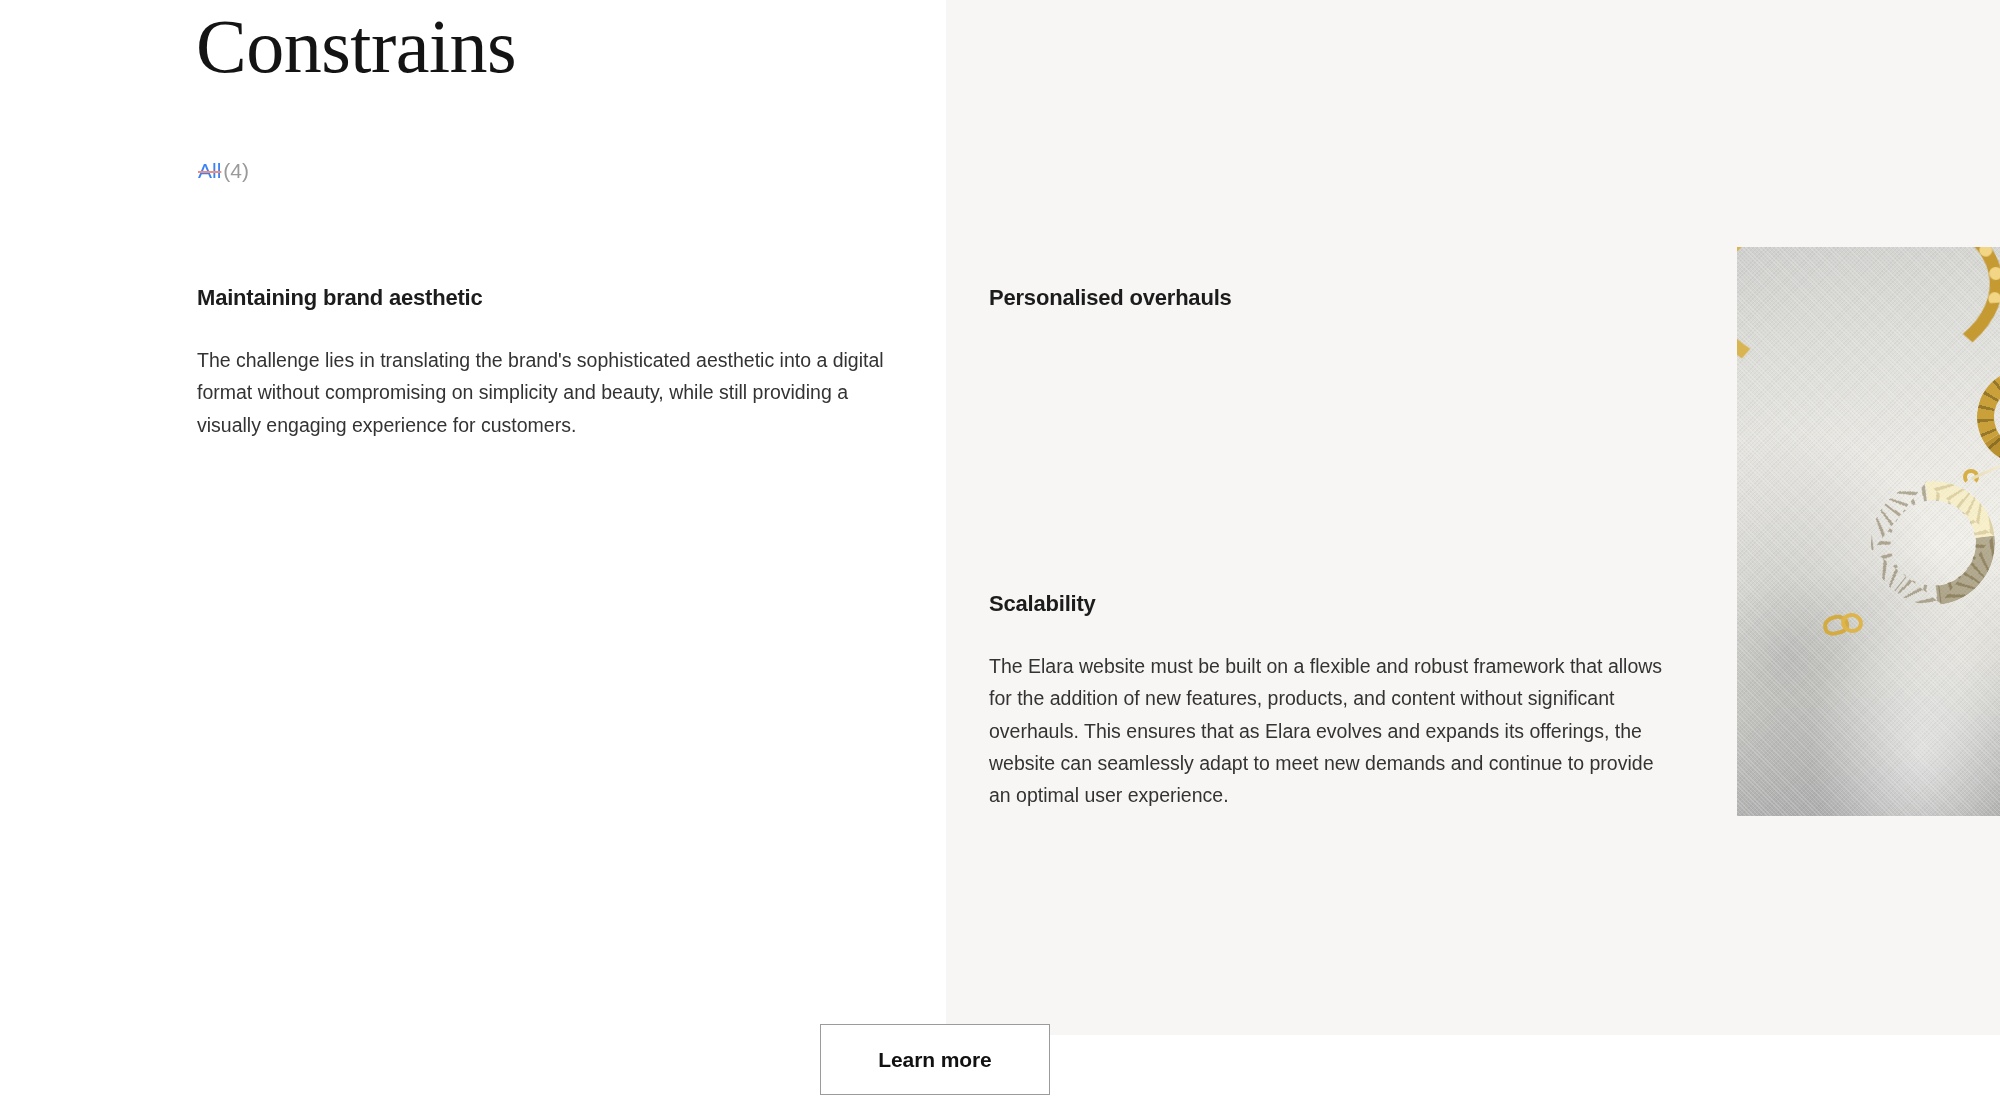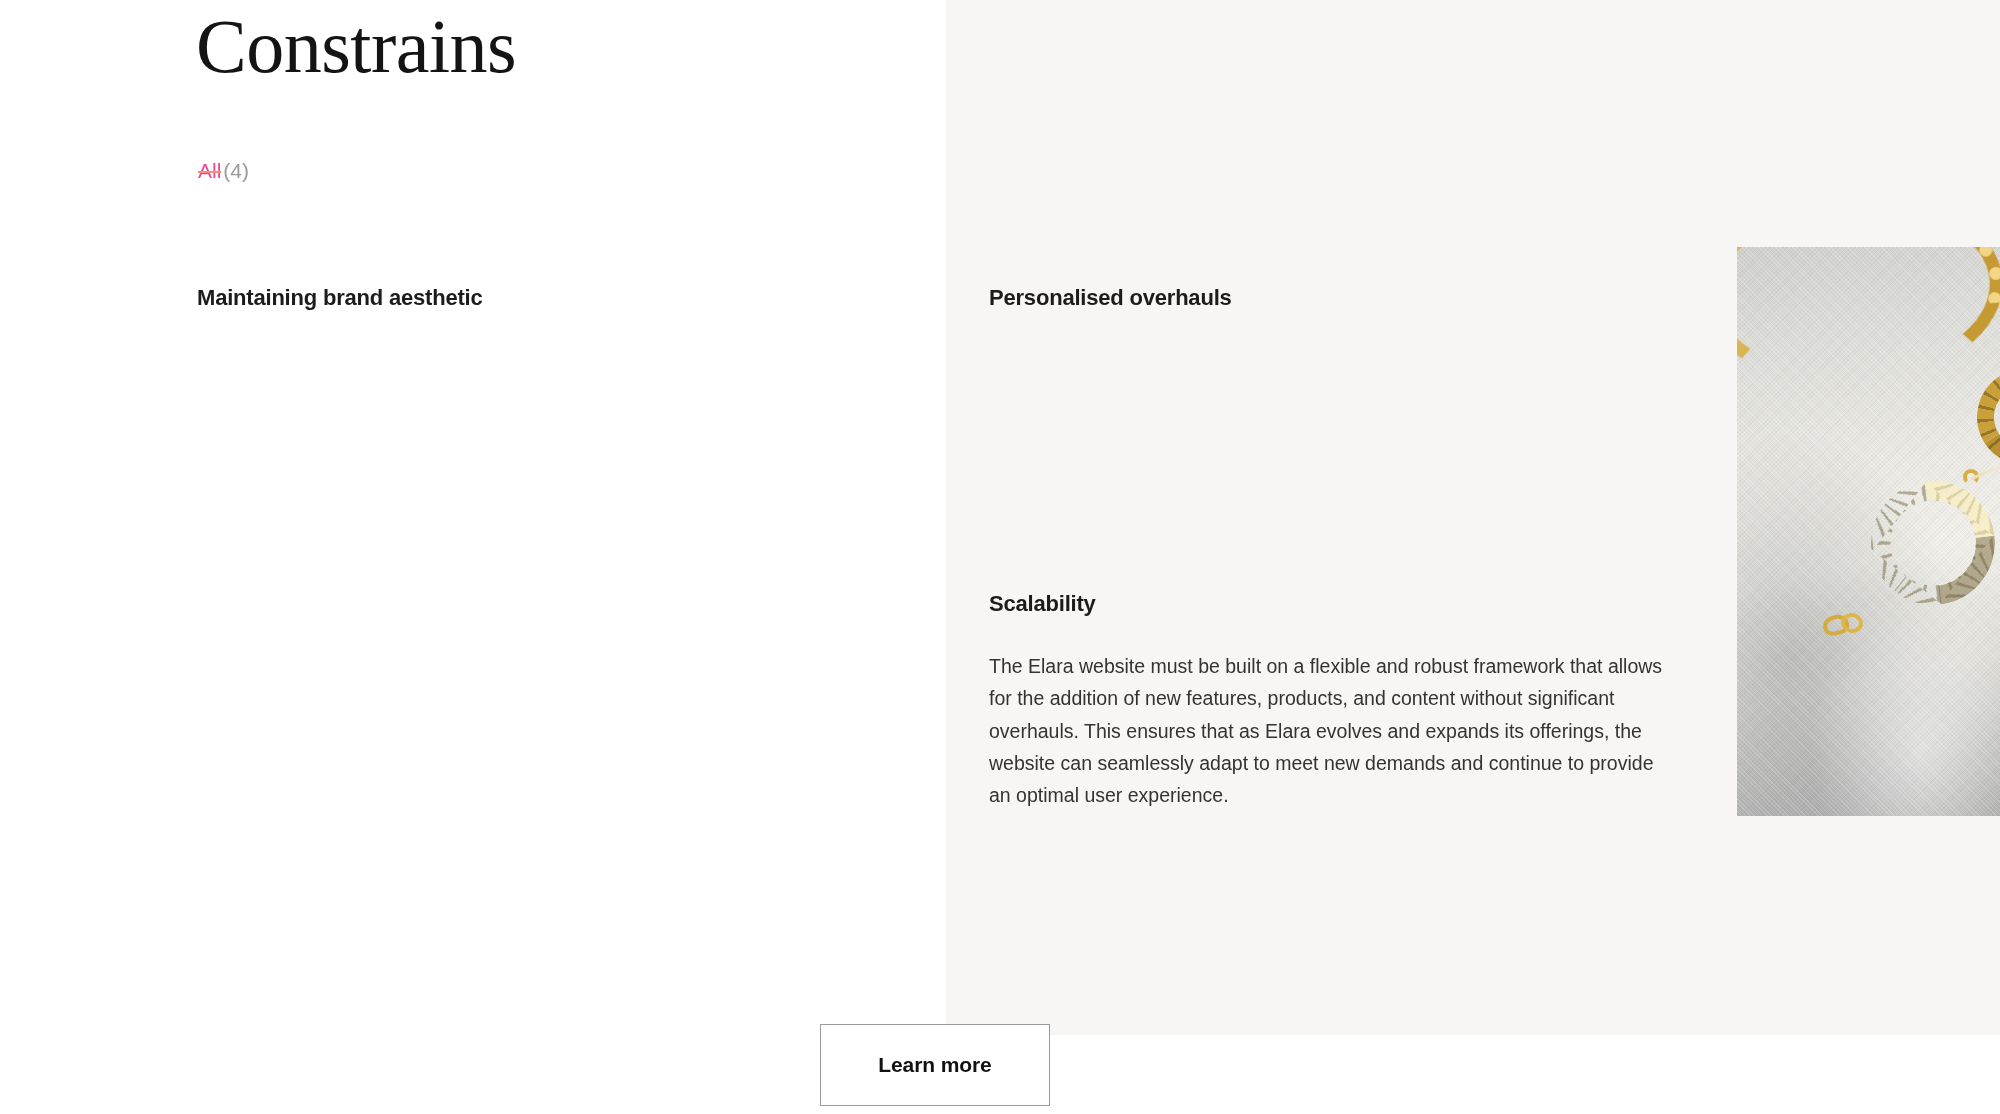--- a/index.html
+++ b/index.html
@@ -47,21 +47,21 @@
   .filter-row {
     position:absolute;
     left:197px;
     top:160px;
     display:flex;
     align-items:baseline;
     font-size:21px;
     line-height:1;
   }
   .filter-label {
-    color:#ec4899;
+    color:#3b82f6;
     text-decoration:line-through;
     text-decoration-color:#f0907a;
     text-decoration-thickness:1.6px;
     padding:0 1px;
   }
   .filter-count {
     color:#9a9a9a;
     margin-left:1px;
   }
 
@@ -270,21 +270,21 @@
     border-radius:50%;
     transform:rotate(10deg);
   }
 
   
   .learn-more {
     position:absolute;
     left:820px;
     top:1024px;
     width:230px;
-    height:82px;
+    height:71px;
     background:#ffffff;
     border:1.5px solid #9b9b9b;
     font-family:"Liberation Sans", sans-serif;
     font-size:21px;
     font-weight:700;
     color:#111111;
     letter-spacing:-0.1px;
     display:flex;
     align-items:center;
     justify-content:center;
@@ -303,20 +303,21 @@
   <div class="filter-row">
     <span class="filter-label">All</span>
     <span class="filter-count">(4)</span>
   </div>
 
   <div class="grid">
 
     <div class="col col-left">
       <div class="card card-1">
         <div class="card-title">Maintaining brand aesthetic</div>
+        <div class="card-body">The challenge lies in translating the brand's sophisticated aesthetic into a digital format without compromising on simplicity and beauty, while still providing a visually engaging experience for customers.</div>
       </div>
     </div>
 
     <div class="col col-right">
       <div class="card card-1">
         <div class="card-title">Personalised overhauls</div>
       </div>
       <div class="card card-r2">
         <div class="card-title">Scalability</div>
         <div class="card-body">The Elara website must be built on a flexible and robust framework that allows for the addition of new features, products, and content without significant overhauls. This ensures that as Elara evolves and expands its offerings, the website can seamlessly adapt to meet new demands and continue to provide an optimal user experience.</div>

